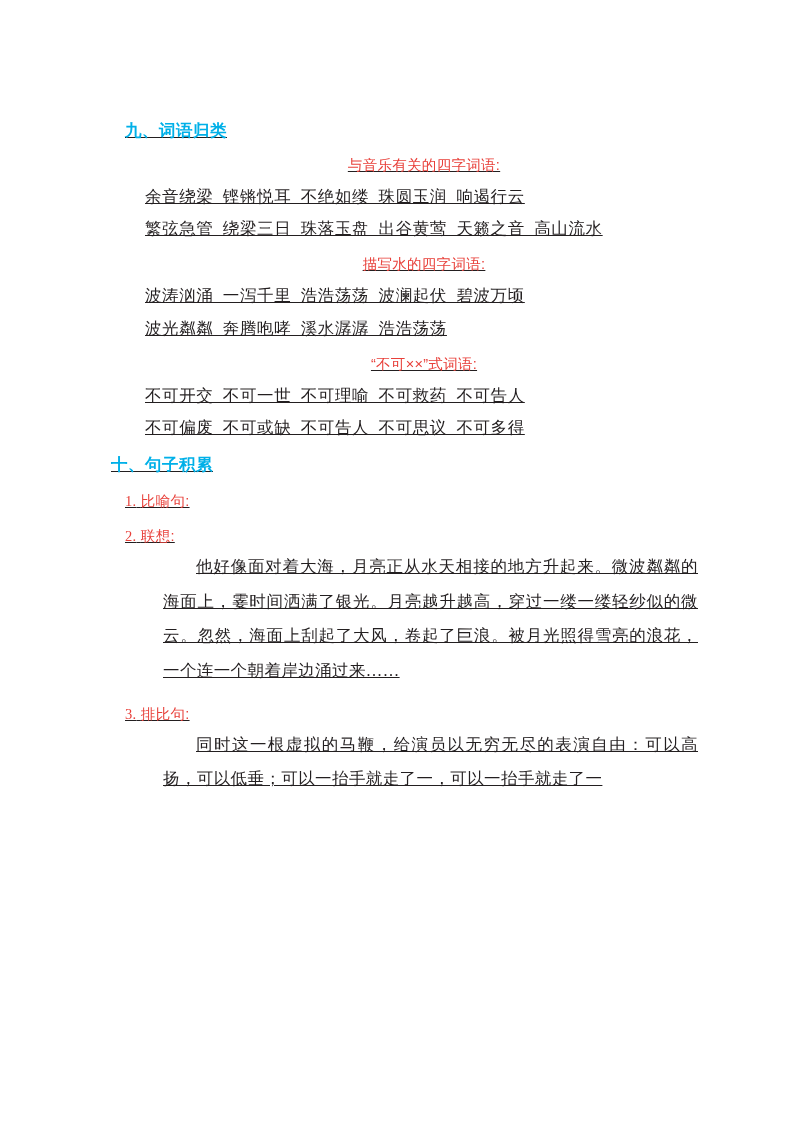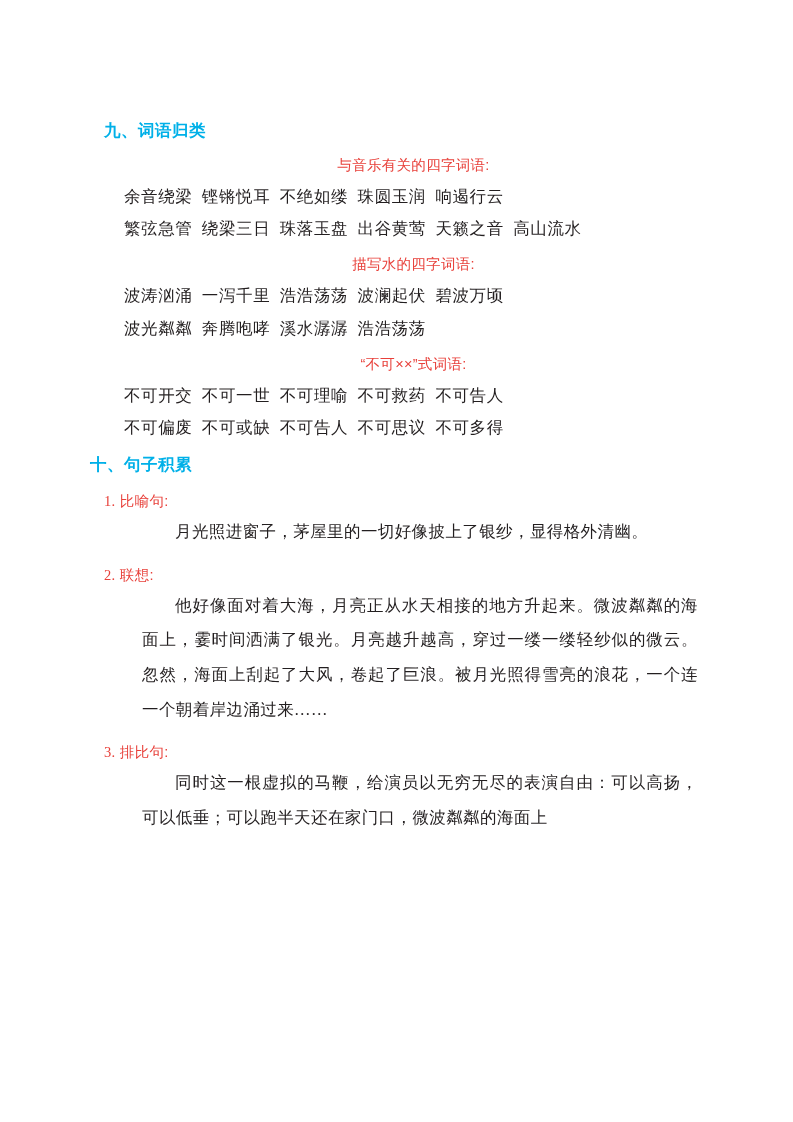--- a/index.html
+++ b/index.html
@@ -14,21 +14,22 @@
     color: #231f20;
     position: relative;
     overflow: hidden;
   }
   .page {
     position: absolute;
     top: 0; left: 0;
     width: 793px;
     height: 1122px;
     box-sizing: border-box;
-    padding: 120px 95px 60px 74px;
+    padding: 120px 95px 60px 95px;
+    text-decoration: underline;
   }
   .section-heading {
     color: #00b0e8;
     font-family: "Liberation Sans", "DejaVu Sans", sans-serif;
     font-weight: bold;
     font-size: 16.5px;
     letter-spacing: 0.5px;
     margin: 0 0 14px 30px;
   }
   .section-heading.second {
@@ -97,32 +98,31 @@
     <div class="word-line">不可偏废  不可或缺  不可告人  不可思议  不可多得</div>
   </div>
 
   <h2 class="section-heading second">十、句子积累</h2>
 
   <div>
     <div class="num-heading">
       <span class="num">1.</span>
       <span>比喻句:</span>
     </div>
-    <p class="para">月光照进窗子，茅屋里的一切好像披上了银纱，显得格外清幽。</p>
   </div>
 
   <div>
     <div class="num-heading">
       <span class="num">2.</span>
       <span>联想:</span>
     </div>
     <p class="para">他好像面对着大海，月亮正从水天相接的地方升起来。微波粼粼的海面上，霎时间洒满了银光。月亮越升越高，穿过一缕一缕轻纱似的微云。忽然，海面上刮起了大风，卷起了巨浪。被月光照得雪亮的浪花，一个连一个朝着岸边涌过来……</p>
   </div>
 
   <div>
     <div class="num-heading">
       <span class="num">3.</span>
       <span>排比句:</span>
     </div>
-    <p class="para">同时这一根虚拟的马鞭，给演员以无穷无尽的表演自由：可以高扬，可以低垂；可以跑半天还在家门口，微波粼粼的海面上</p>
+    <p class="para">同时这一根虚拟的马鞭，给演员以无穷无尽的表演自由：可以高扬，可以低垂；可以一抬手就走了一，可以一抬手就走了一</p>
   </div>
 
 </div>
 
 </body></html>

